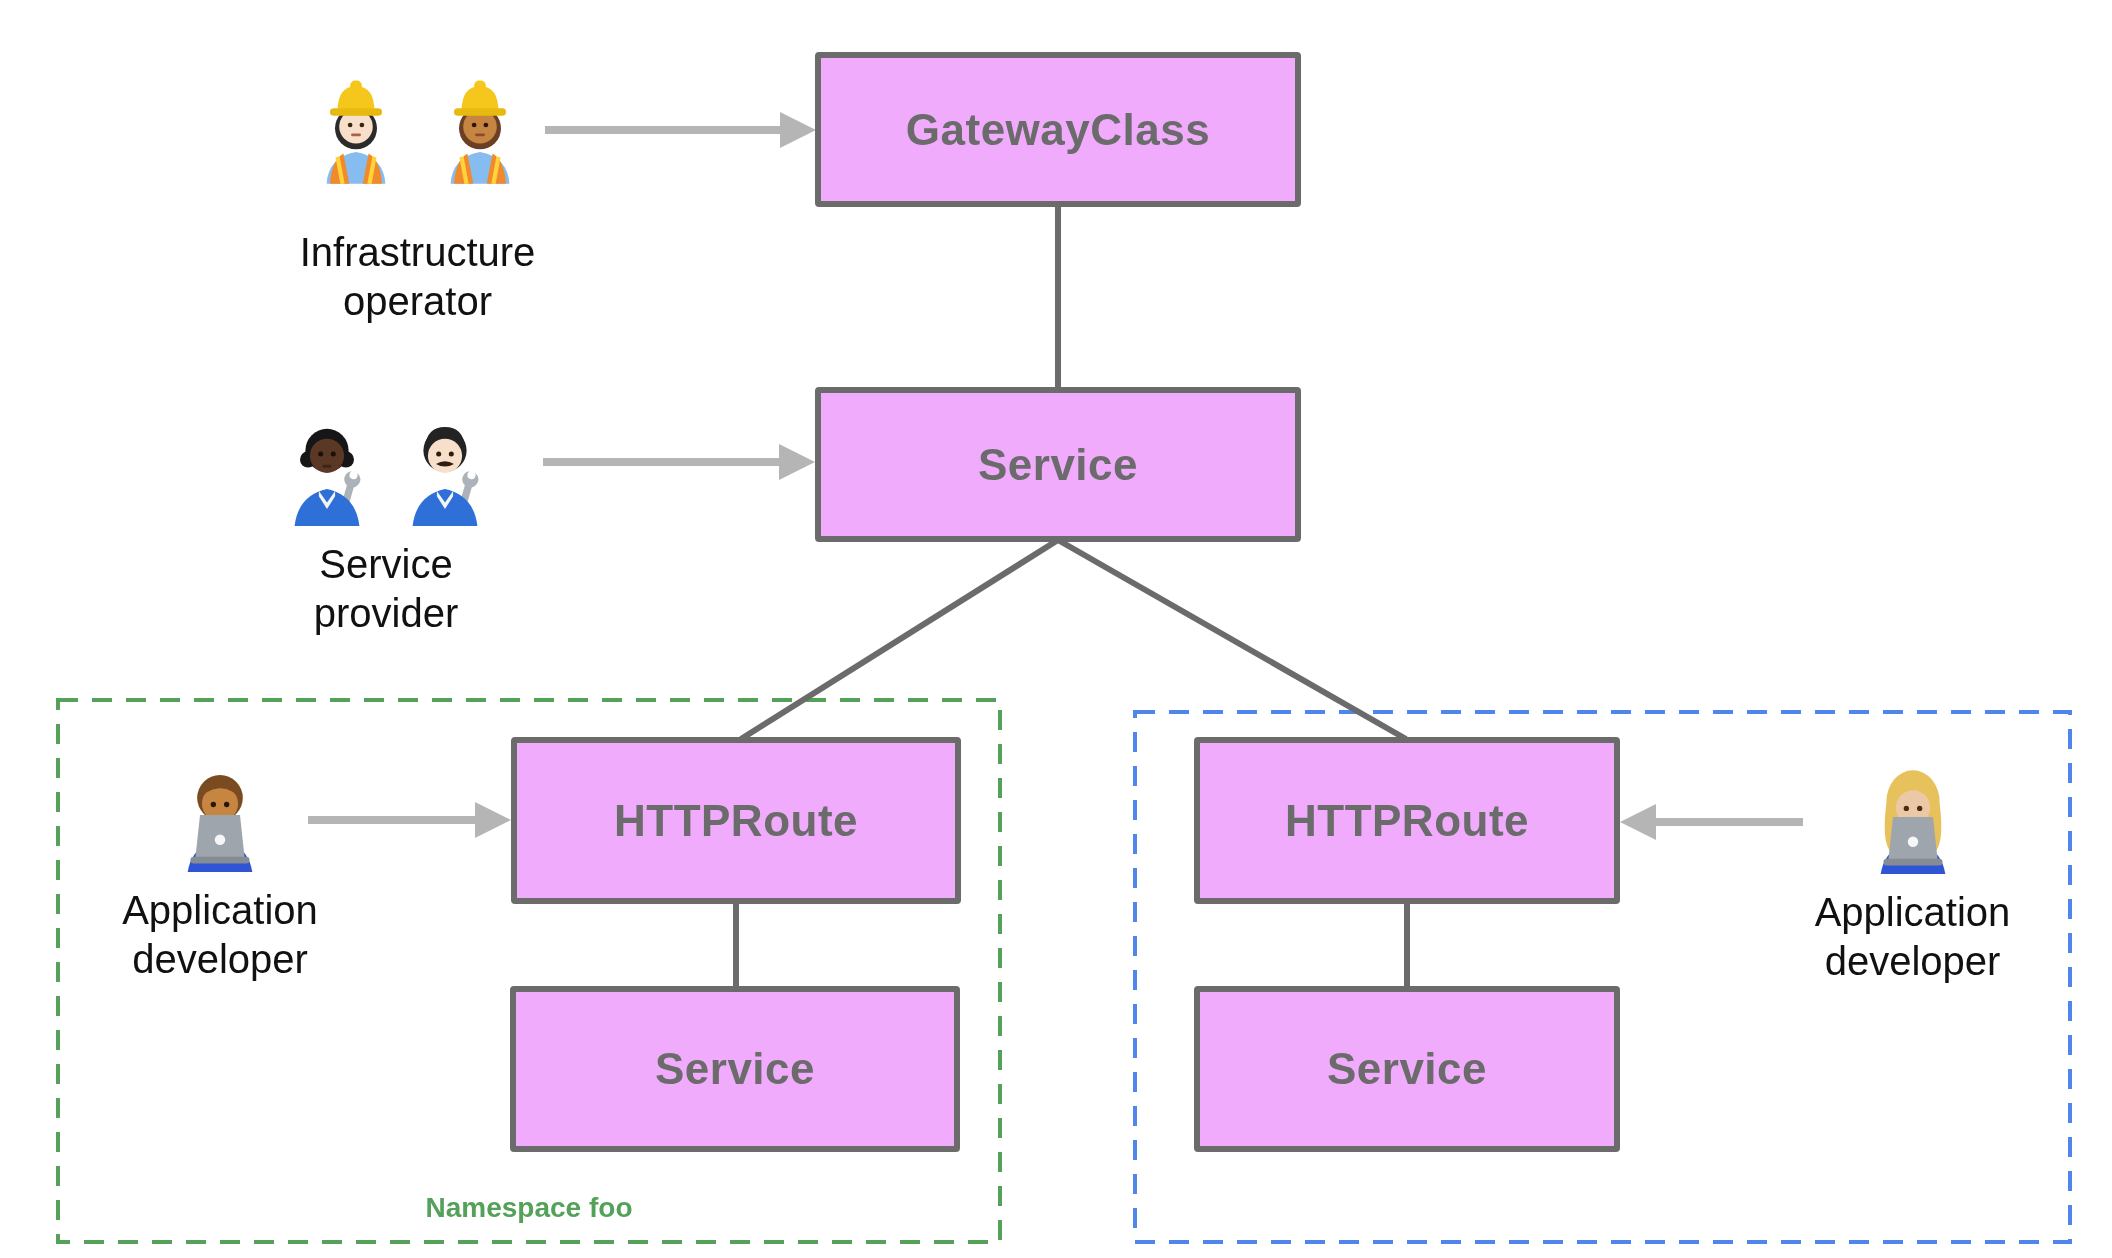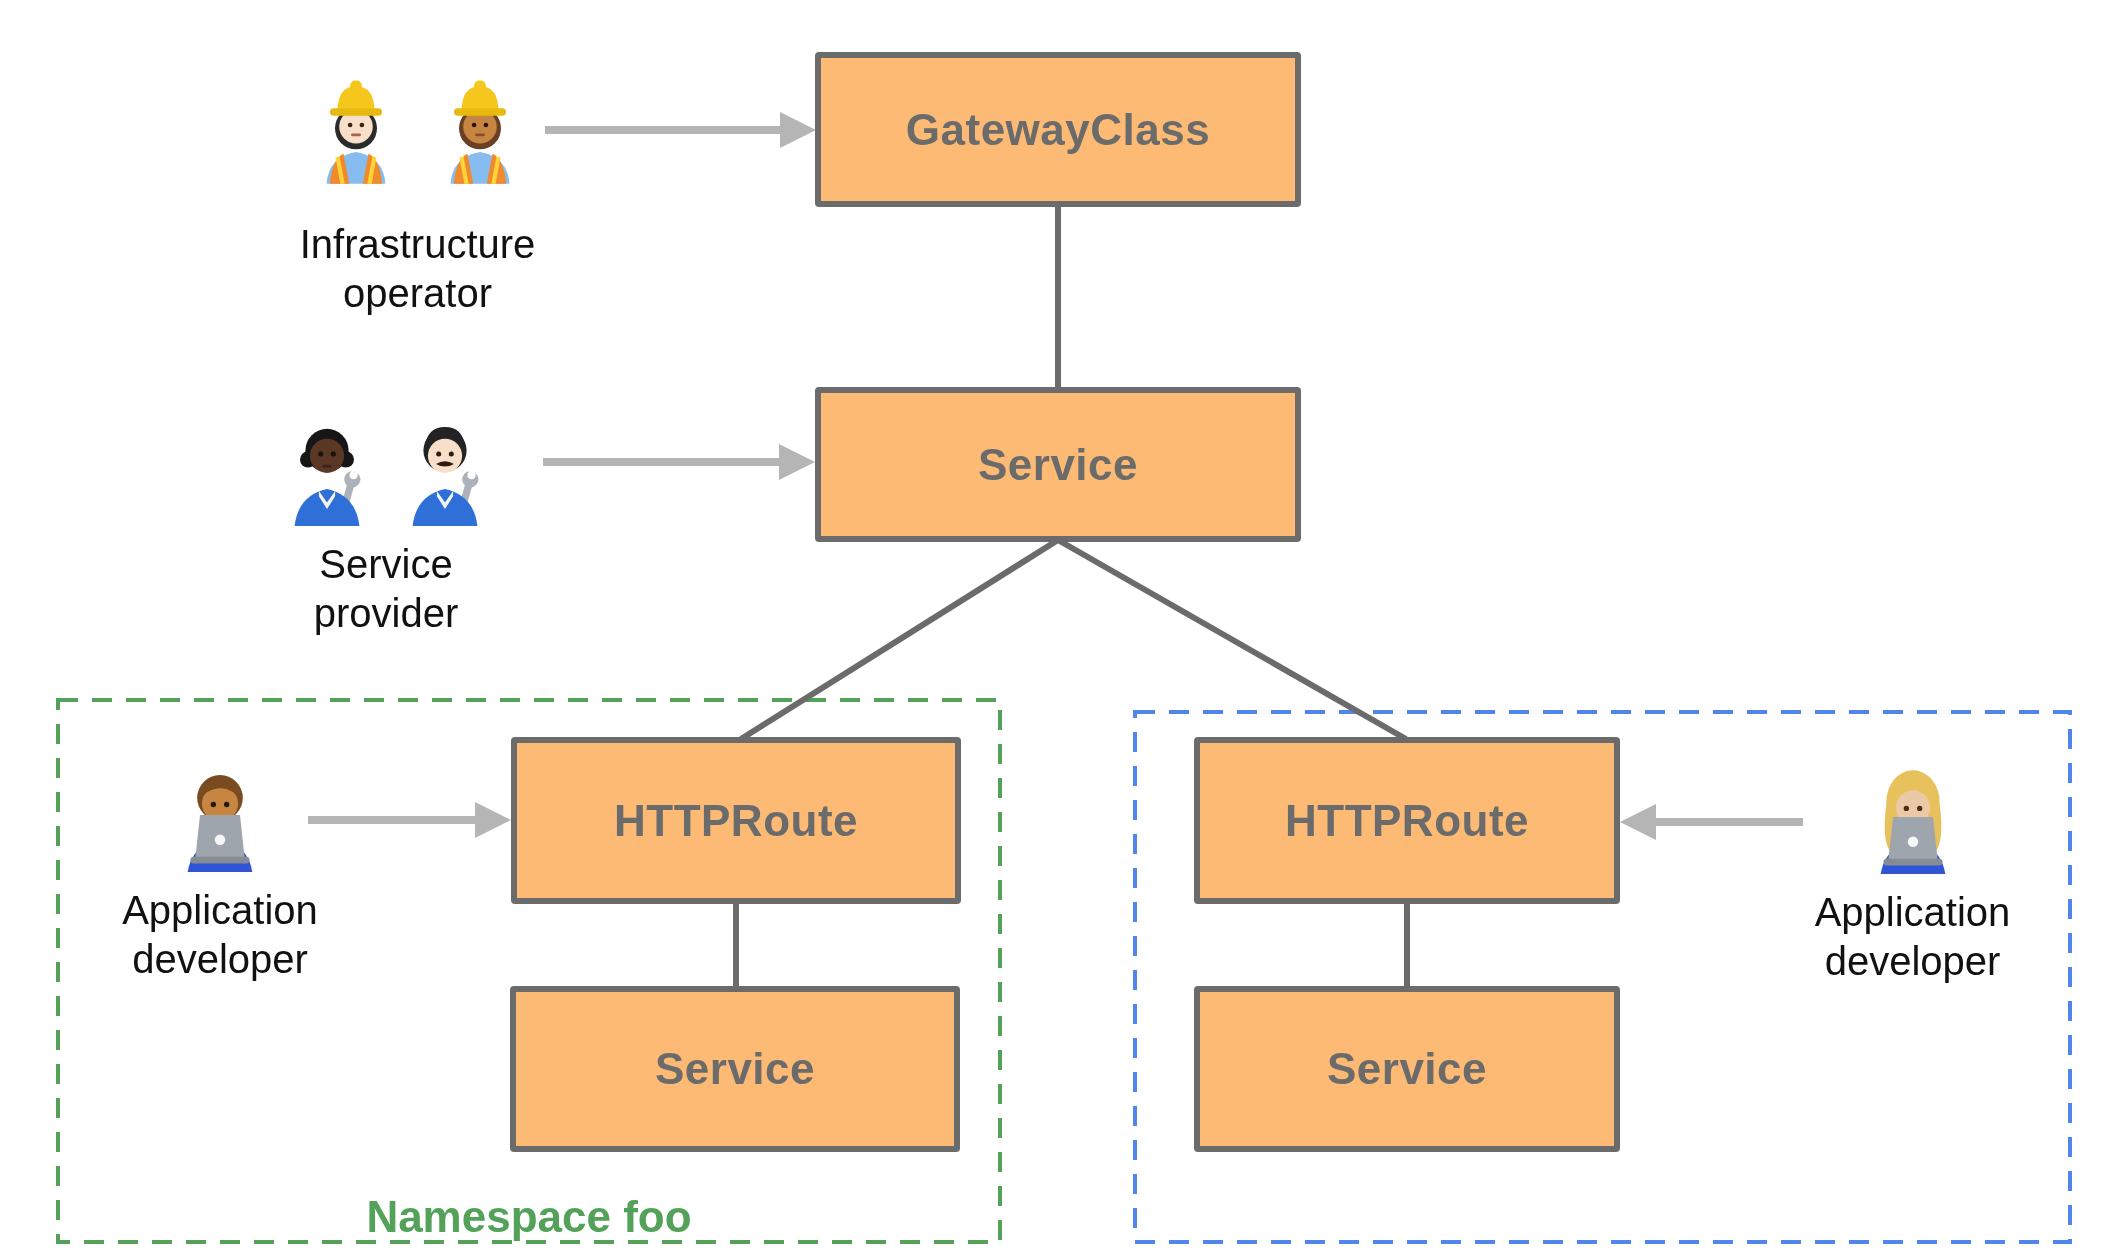--- a/index.html
+++ b/index.html
@@ -16,26 +16,26 @@
        font-family:"Liberation Sans",sans-serif;}
   .canvas{position:relative;width:2112px;height:1258px;background:var(--background);}
   .wires{position:absolute;left:0;top:0;z-index:1;}
   .wire{stroke:var(--box_border);stroke-width:6;fill:none;}
   .arrow-shaft{stroke:var(--arrow);stroke-width:8;fill:none;}
   .arrow-head{fill:var(--arrow);stroke:none;}
   .ns-rect{fill:none;stroke-width:4;stroke-dasharray:20 14;}
   .ns-rect.foo{stroke:var(--namespace_foo);}
   .ns-rect.bar{stroke:var(--namespace_bar);}
   .box{position:absolute;box-sizing:border-box;display:flex;align-items:center;justify-content:center;
-       background:#fdba74;border:6px solid var(--box_border);border-radius:4px;
+       background:#f0abfc;border:6px solid var(--box_border);border-radius:4px;
        color:var(--box_text);font-size:44px;font-weight:700;letter-spacing:.5px;z-index:3;}
   .persona{position:absolute;text-align:center;z-index:3;}
   .persona .icons{display:flex;justify-content:center;align-items:flex-end;}
   .persona .plabel{font-size:40px;line-height:49px;color:var(--persona_text);font-weight:400;}
-  .ns-label{position:absolute;width:400px;text-align:center;font-size:44px;font-weight:700;z-index:3;}
+  .ns-label{position:absolute;width:400px;text-align:center;font-size:28px;font-weight:700;z-index:3;}
   .ns-label.foo{color:var(--namespace_foo);}
   .ns-label.bar{color:var(--namespace_bar);}
 </style>
 </head>
 <body>
 
 <div class="canvas">
 
   <svg class="wires" width="2112" height="1258" viewBox="0 0 2112 1258">
 
@@ -99,21 +99,21 @@
         <path d="M28,54 Q28,24 50,24 Q72,24 72,54 Z" fill="#f5c71d"></path>
         <rect x="43" y="17" width="14" height="13" rx="6" fill="#f5c71d"></rect>
         <rect x="19" y="50" width="62" height="9" rx="4.5" fill="#e8b90f"></rect>
         <path d="M15,140 Q17,108 50,102 Q83,108 85,140 Z" fill="#86bcef"></path>
         <path d="M19,140 Q21,112 35,104 L42,140 Z" fill="#f18a2b"></path>
         <path d="M81,140 Q79,112 65,104 L58,140 Z" fill="#f18a2b"></path>
         <path d="M28,108 L34,140" stroke="#ffd43b" stroke-width="5" fill="none"></path>
         <path d="M72,108 L66,140" stroke="#ffd43b" stroke-width="5" fill="none"></path>
       </svg>
     </div>
-    <div class="plabel" style="margin-top:32px;">
+    <div class="plabel" style="margin-top:40px;">
       <div>Infrastructure</div>
       <div>operator</div>
     </div>
   </div>
 
   <div class="persona" style="left:226px;top:400px;width:320px;">
     <div class="icons" style="gap:28px;">
       <svg width="90" height="126" viewBox="0 0 100 140">
         <circle cx="50" cy="56" r="24" fill="#161616"></circle>
         <circle cx="29" cy="66" r="9" fill="#161616"></circle>

